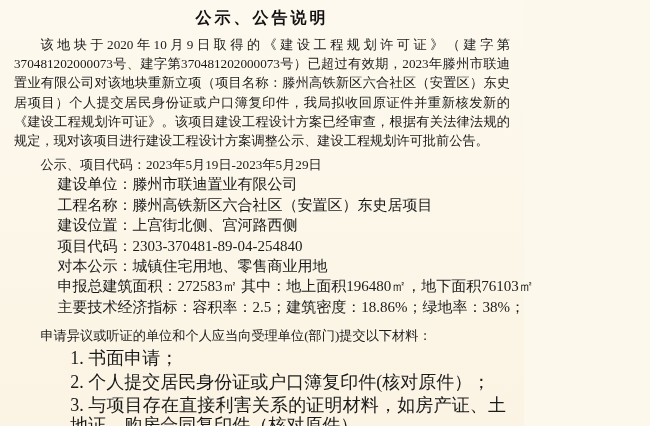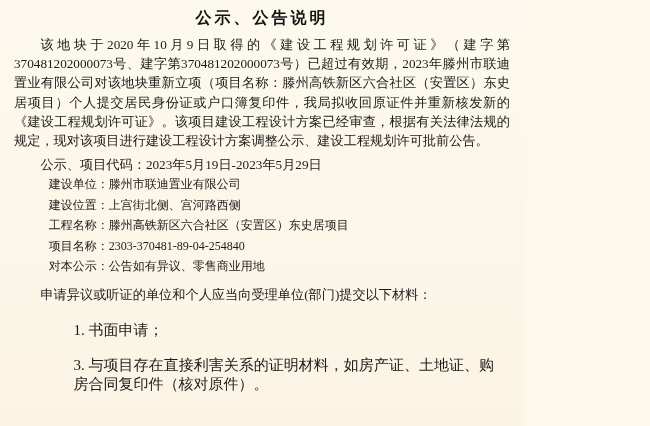--- a/index.html
+++ b/index.html
@@ -48,66 +48,69 @@
   }
   .field-list {
     margin: 0;
     padding: 0;
     list-style: none;
   }
   .field-row {
     text-indent: 0;
     padding-left: 2.9em;
     margin: 0 0 1px 0;
-    font-size: 12px;
+    font-size: 15px;
     line-height: 19.4px;
     white-space: nowrap;
   }
   .mat-list {
     margin: 0;
     padding: 0;
     list-style: none;
   }
   .mat-item {
     text-indent: 0;
     padding-left: 2.9em;
-    margin: 16px;
-    font-size: 15px;
+    margin: 4px;
+    font-size: 18px;
     line-height: 19.4px;
   }
 </style>
 </head>
 <body>
 
 <div class="page">
 
   <div class="doc-title">公示、公告说明</div>
 
   <div class="body-text">
 
     <p class="para">该地块于2020年10月9日取得的《建设工程规划许可证》（建字第370481202000073号、建字第370481202000073号）已超过有效期，2023年滕州市联迪置业有限公司对该地块重新立项（项目名称：滕州高铁新区六合社区（安置区）东史居项目）个人提交居民身份证或户口簿复印件，我局拟收回原证件并重新核发新的《建设工程规划许可证》。该项目建设工程设计方案已经审查，根据有关法律法规的规定，现对该项目进行建设工程设计方案调整公示、建设工程规划许可批前公告。</p>
 
     <div class="gap"></div>
 
     <p class="para">公示、项目代码：2023年5月19日-2023年5月29日</p>
 
     <ul class="field-list">
       <li class="field-row"><span>建设单位</span>：<span>滕州市联迪置业有限公司</span></li>
+      <li class="field-row"><span>工程名称</span>：<span>滕州高铁新区六合社区（安置区）东史居项目</span></li>
       <li class="field-row"><span>建设位置</span>：<span>上宫街北侧、宫河路西侧</span></li>
-      <li class="field-row"><span>工程名称</span>：<span>滕州高铁新区六合社区（安置区）东史居项目</span></li>
-      <li class="field-row"><span>项目名称</span>：<span>2303-370481-89-04-254840</span></li>
-      <li class="field-row"><span>对本公示</span>：<span>公告如有异议、零售商业用地</span></li>
+      <li class="field-row"><span>项目代码</span>：<span>2303-370481-89-04-254840</span></li>
+      <li class="field-row"><span>对本公示</span>：<span>城镇住宅用地、零售商业用地</span></li>
+      <li class="field-row"><span>申报总建筑面积</span>：<span>272583㎡ 其中：地上面积196480㎡，地下面积76103㎡</span></li>
+      <li class="field-row"><span>主要技术经济指标</span>：<span>容积率：2.5；建筑密度：18.86%；绿地率：38%；</span></li>
     </ul>
 
     <div class="gap"></div>
 
 
     <div class="gap"></div>
 
     <p class="para tight">申请异议或听证的单位和个人应当向受理单位(部门)提交以下材料：</p>
 
     <ul class="mat-list">
       <li class="mat-item">1. 书面申请；</li>
+      <li class="mat-item">2. 个人提交居民身份证或户口簿复印件(核对原件）；</li>
       <li class="mat-item">3. 与项目存在直接利害关系的证明材料，如房产证、土地证、购房合同复印件（核对原件）。</li>
     </ul>
 
   </div>
 </div>
 
 </body></html>

